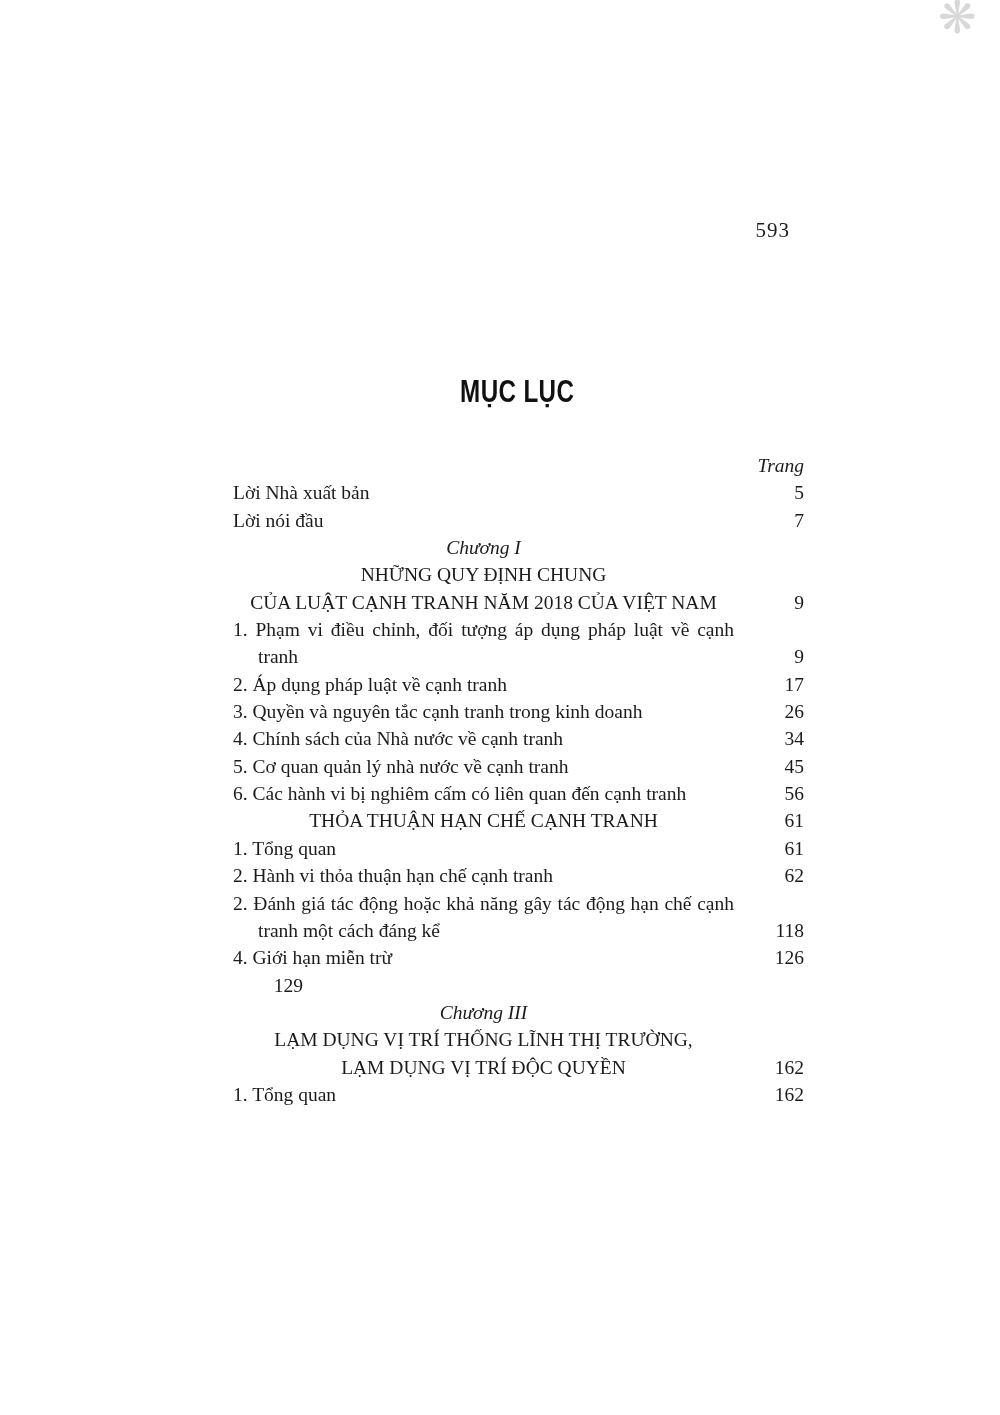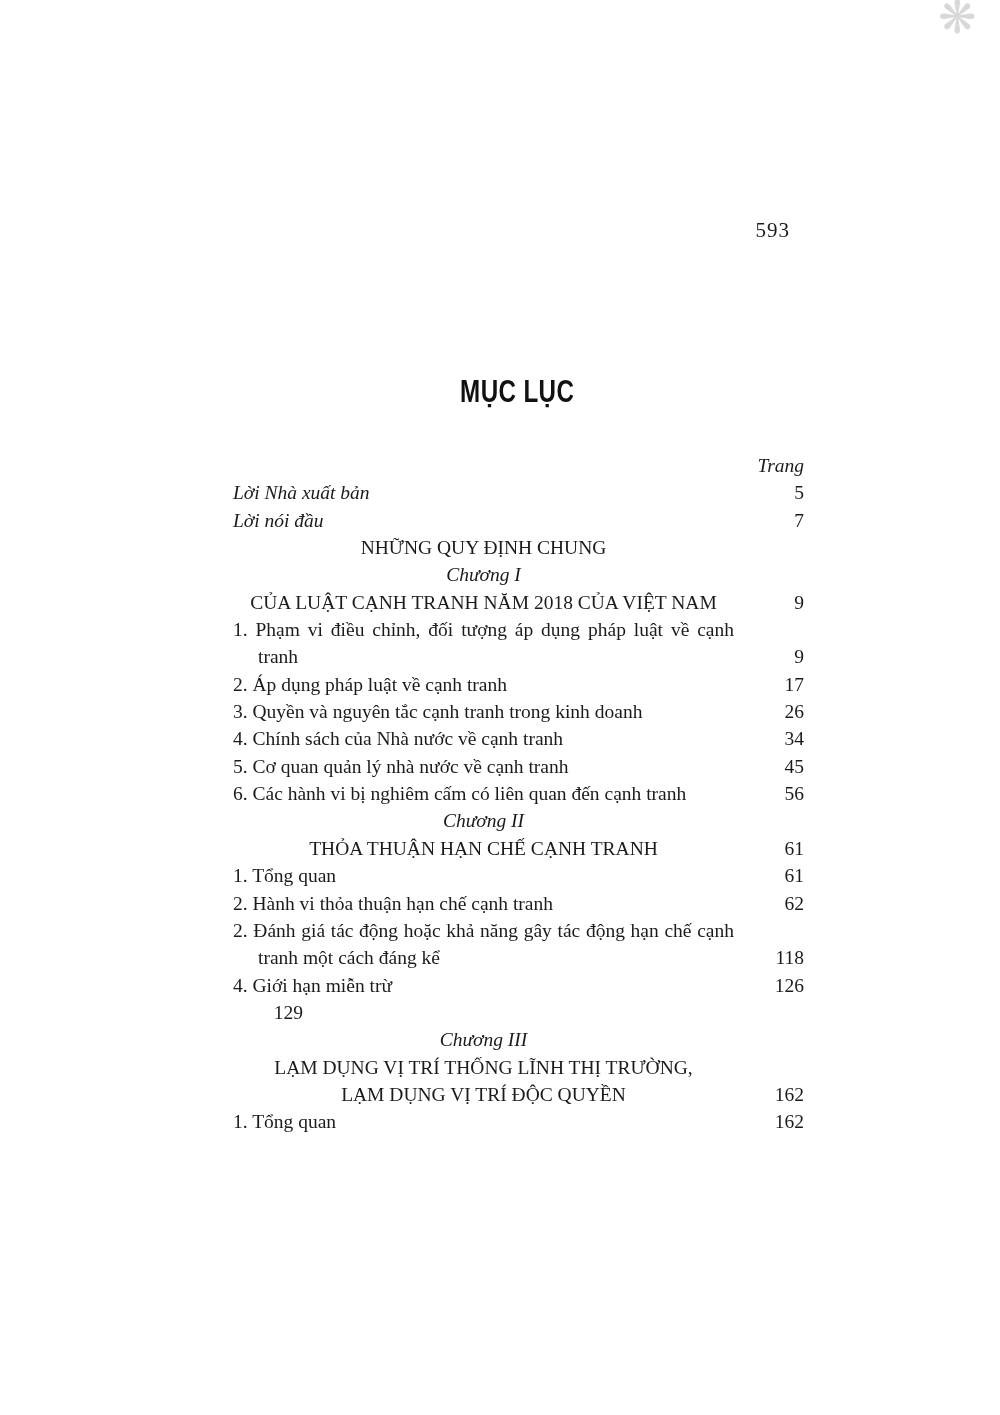--- a/index.html
+++ b/index.html
@@ -58,21 +58,21 @@
     white-space: nowrap;
   }
   .row .t { flex: 1 1 auto; min-width: 0; }
   .row .p {
     flex: 0 0 70px;
     width: 70px;
     text-align: right;
     font-style: normal;
   }
   
-  .row.italic .t { font-style: italic; }
+  .row.italic .t { }
   .row.trang { display: block; text-align: right; }
   .row.trang .t { font-style: italic; }
   .row.chapter .t { text-align: center; font-style: italic; }
   .row.caps .t { text-align: center; }
   .row.item .t { text-align: left; }
   .row.item-justify .t {
     text-align: justify;
     text-align-last: justify;
     text-justify: inter-word;
     white-space: normal;
@@ -100,26 +100,26 @@
       
     </div>
       <div class="row italic">
       <span class="t">Lời Nhà xuất bản</span>
       <span class="p">5</span>
     </div>
       <div class="row italic">
       <span class="t">Lời nói đầu</span>
       <span class="p">7</span>
     </div>
+      <div class="row chapter">
+      <span class="t">Chương I</span>
+      <span class="p"></span>
+    </div>
       <div class="row caps">
       <span class="t">NHỮNG QUY ĐỊNH CHUNG</span>
-      <span class="p"></span>
-    </div>
-      <div class="row chapter">
-      <span class="t">Chương I</span>
       <span class="p"></span>
     </div>
       <div class="row caps">
       <span class="t">CỦA LUẬT CẠNH TRANH NĂM 2018 CỦA VIỆT NAM</span>
       <span class="p">9</span>
     </div>
       <div class="row item-justify">
       <span class="t">1. Phạm vi điều chỉnh, đối tượng áp dụng pháp luật về cạnh</span>
       <span class="p"></span>
     </div>
@@ -139,24 +139,20 @@
       <span class="t">4. Chính sách của Nhà nước về cạnh tranh</span>
       <span class="p">34</span>
     </div>
       <div class="row item">
       <span class="t">5. Cơ quan quản lý nhà nước về cạnh tranh</span>
       <span class="p">45</span>
     </div>
       <div class="row item">
       <span class="t">6. Các hành vi bị nghiêm cấm có liên quan đến cạnh tranh</span>
       <span class="p">56</span>
-    </div>
-      <div class="row chapter">
-      <span class="t">Chương II</span>
-      <span class="p"></span>
     </div>
       <div class="row caps">
       <span class="t">THỎA THUẬN HẠN CHẾ CẠNH TRANH</span>
       <span class="p">61</span>
     </div>
       <div class="row item">
       <span class="t">1. Tổng quan</span>
       <span class="p">61</span>
     </div>
       <div class="row item">

